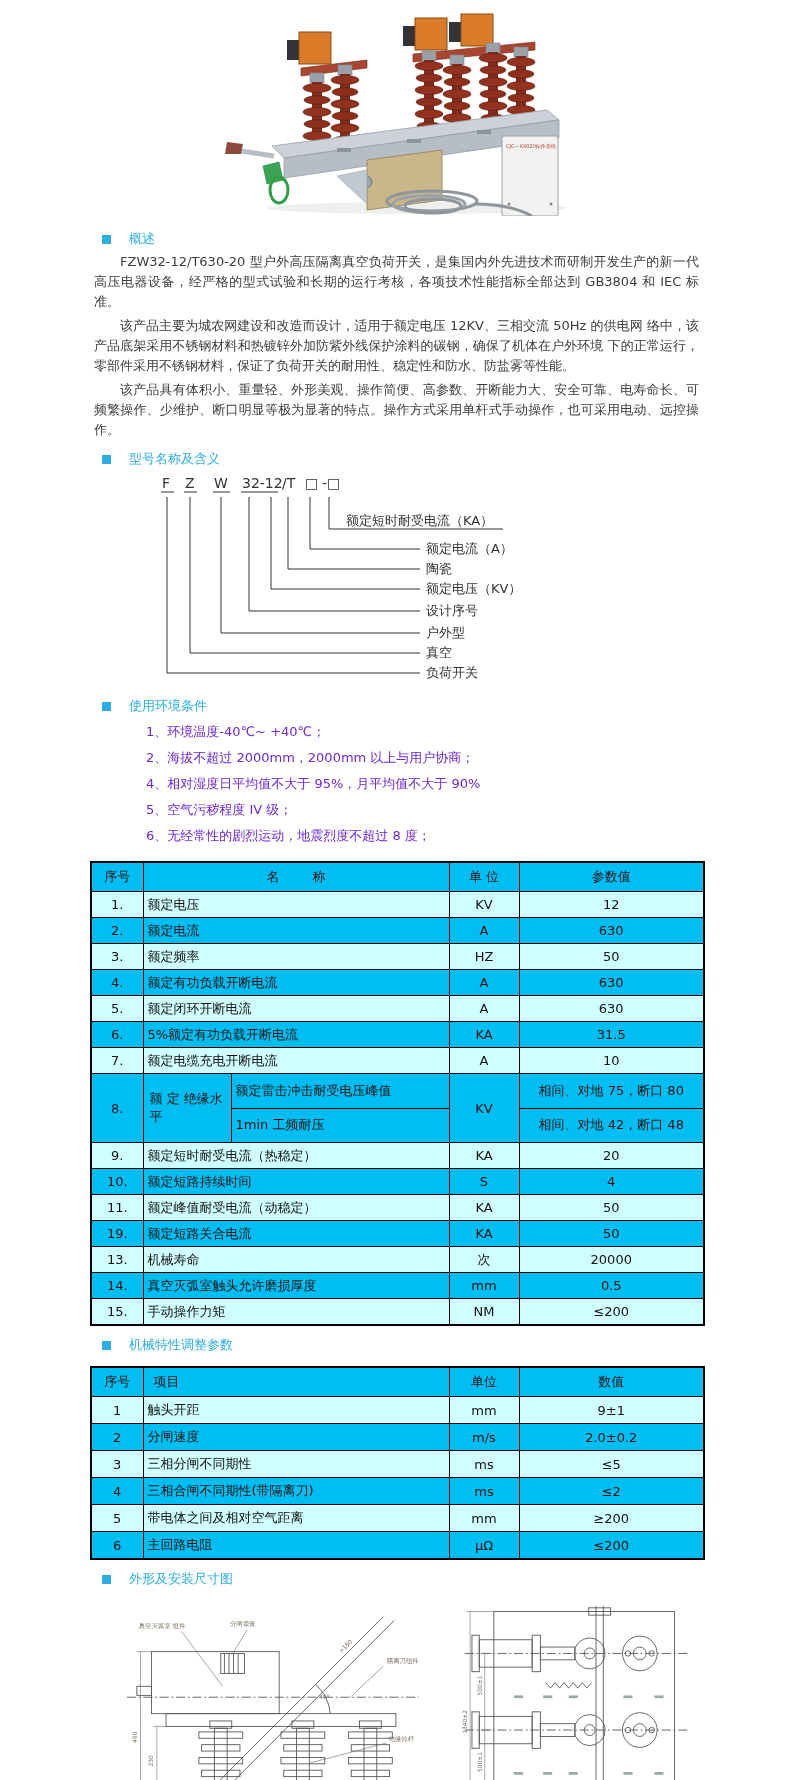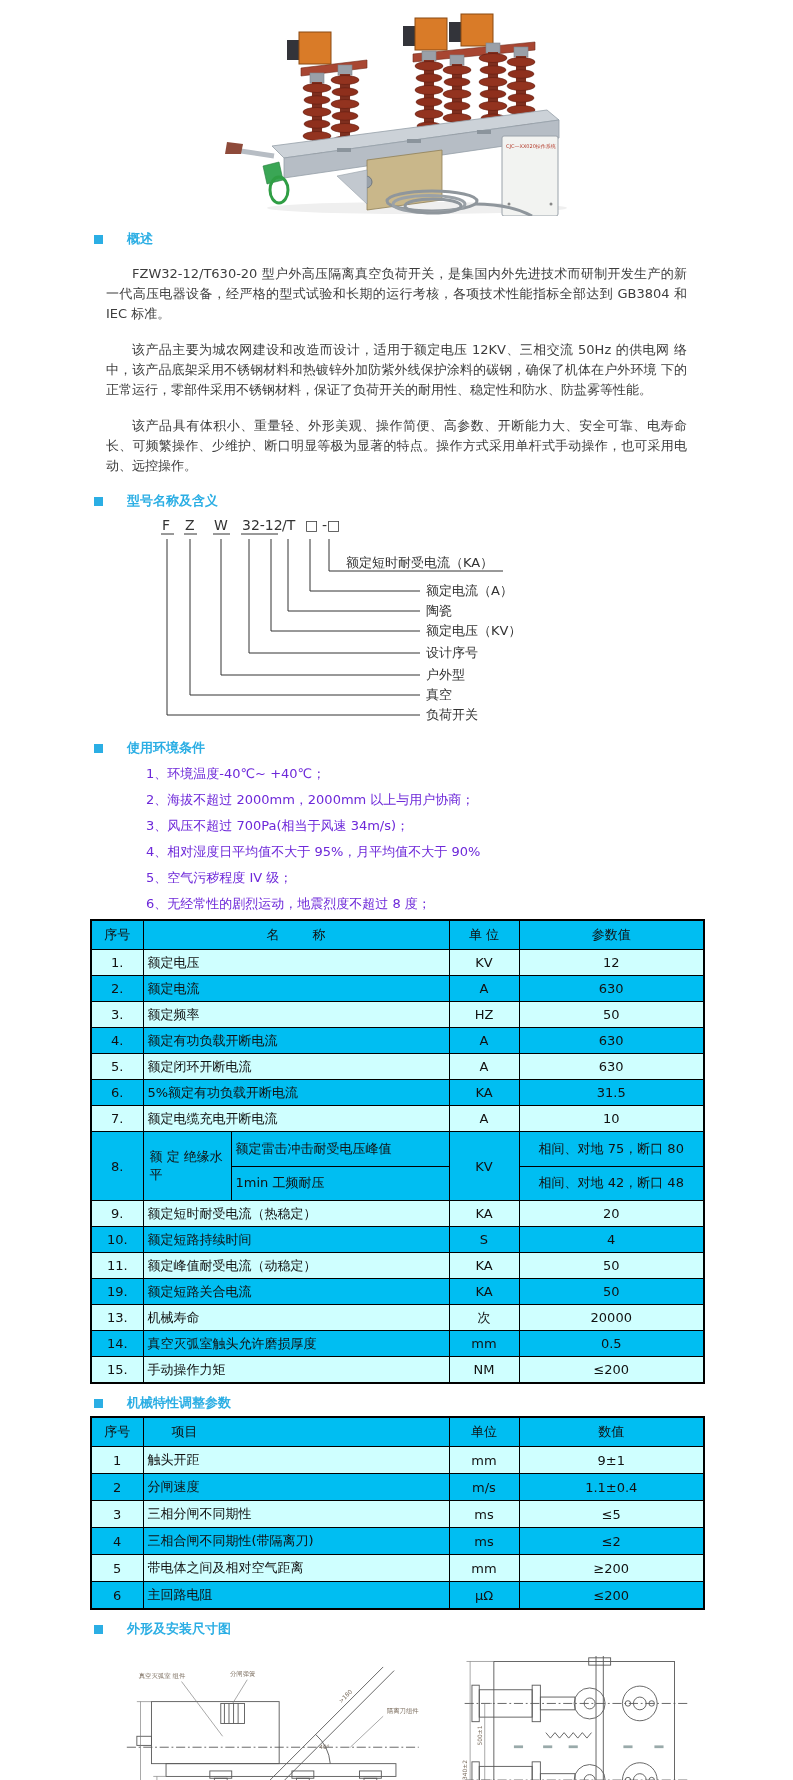--- a/index.html
+++ b/index.html
@@ -5,29 +5,29 @@
   html,body{margin:0;padding:0;background:#fff;}
   body{
     width:793px;min-height:1780px;
     font-family:"DejaVu Sans","Liberation Sans",sans-serif;
     color:#404040;font-size:13px;
   }
   .content{padding:0 90px;}
   
   .photo-wrap{text-align:center;padding-top:8px;height:212px;}
   
-  .sec-head{display:flex;align-items:center;gap:24px;color:#2BAEE4;font-size:13px;margin:10px 0 4px 4px;font-weight:bold;}
+  .sec-head{display:flex;align-items:center;gap:18px;color:#2BAEE4;font-size:13px;margin:10px 0 4px 12px;}
   .sec-head .sq{width:9px;height:9px;background:#2BAEE4;flex:0 0 auto;}
   
-  .para{margin:16px;line-height:20px;text-indent:2em;text-align:justify;color:#3d3d3d;}
+  .para{margin:4px;line-height:20px;text-indent:2em;text-align:justify;color:#3d3d3d;}
   
   .num-list{margin:2px 0 2px 0;padding-left:56px;}
   .num-item{line-height:26px;color:#6d28d9;}
   
-  table.params{border-collapse:collapse;width:613px;border:2px solid #000;table-layout:fixed;margin-top:2px;}
+  table.params{border-collapse:collapse;width:613px;border:2px solid #000;table-layout:fixed;margin-top:12px;}
   table.params td,table.params th{border:1px solid #000;font-size:13px;font-weight:normal;color:#111;padding:2px 4px;}
   table.params th{white-space:pre;text-align:center;height:24px;}
   tr.bright td,tr.bright th{background:#00BEF2;}
   tr.pale td{background:#CFFFFF;}
   td.c{text-align:center;}
   td.l{text-align:left;padding-left:10px;}
   table.t1 td{height:21px;}
   table.t2 td{height:22px;}
   
   svg text{font-family:"DejaVu Sans","Liberation Sans",sans-serif;}
@@ -159,21 +159,20 @@
     </svg>
   </div>
 
   <div class="sec-head">
     <span class="sq"></span>
     <span>使用环境条件</span>
   </div>
   <div class="num-list">
     <div class="num-item">1、环境温度-40℃~ +40℃；</div>
     <div class="num-item">2、海拔不超过 2000mm，2000mm 以上与用户协商；</div>
-    <div class="num-item">3、风压不超过 700Pa(相当于风速 34m/s)；</div>
     <div class="num-item">4、相对湿度日平均值不大于 95%，月平均值不大于 90%</div>
     <div class="num-item">5、空气污秽程度 IV 级；</div>
     <div class="num-item">6、无经常性的剧烈运动，地震烈度不超过 8 度；</div>
   </div>
 
   <table class="params t1">
     <colgroup>
         <col style="width:52px">
         <col style="width:88px">
         <col style="width:218px">
@@ -292,35 +291,35 @@
   <table class="params t2">
     <colgroup>
         <col style="width:52px">
         <col style="width:306px">
         <col style="width:70px">
         <col style="width:185px">
       </colgroup>
     <tbody>
         <tr class="bright">
       <th>序号</th>
-      <th style="text-align:left;padding-left:28px;">项目</th>
+      <th style="text-align:left;padding-left:10px;">项目</th>
       <th>单位</th>
       <th>数值</th>
     </tr>
     <tr class="pale">
           <td class="c">1</td>
           <td class="l">触头开距</td>
           <td class="c">mm</td>
           <td class="c">9±1</td>
         </tr>
     <tr class="bright">
           <td class="c">2</td>
           <td class="l">分闸速度</td>
           <td class="c">m/s</td>
-          <td class="c">1.1±0.4</td>
+          <td class="c">2.0±0.2</td>
         </tr>
     <tr class="pale">
           <td class="c">3</td>
           <td class="l">三相分闸不同期性</td>
           <td class="c">ms</td>
           <td class="c">≤5</td>
         </tr>
     <tr class="bright">
           <td class="c">4</td>
           <td class="l">三相合闸不同期性(带隔离刀)</td>

